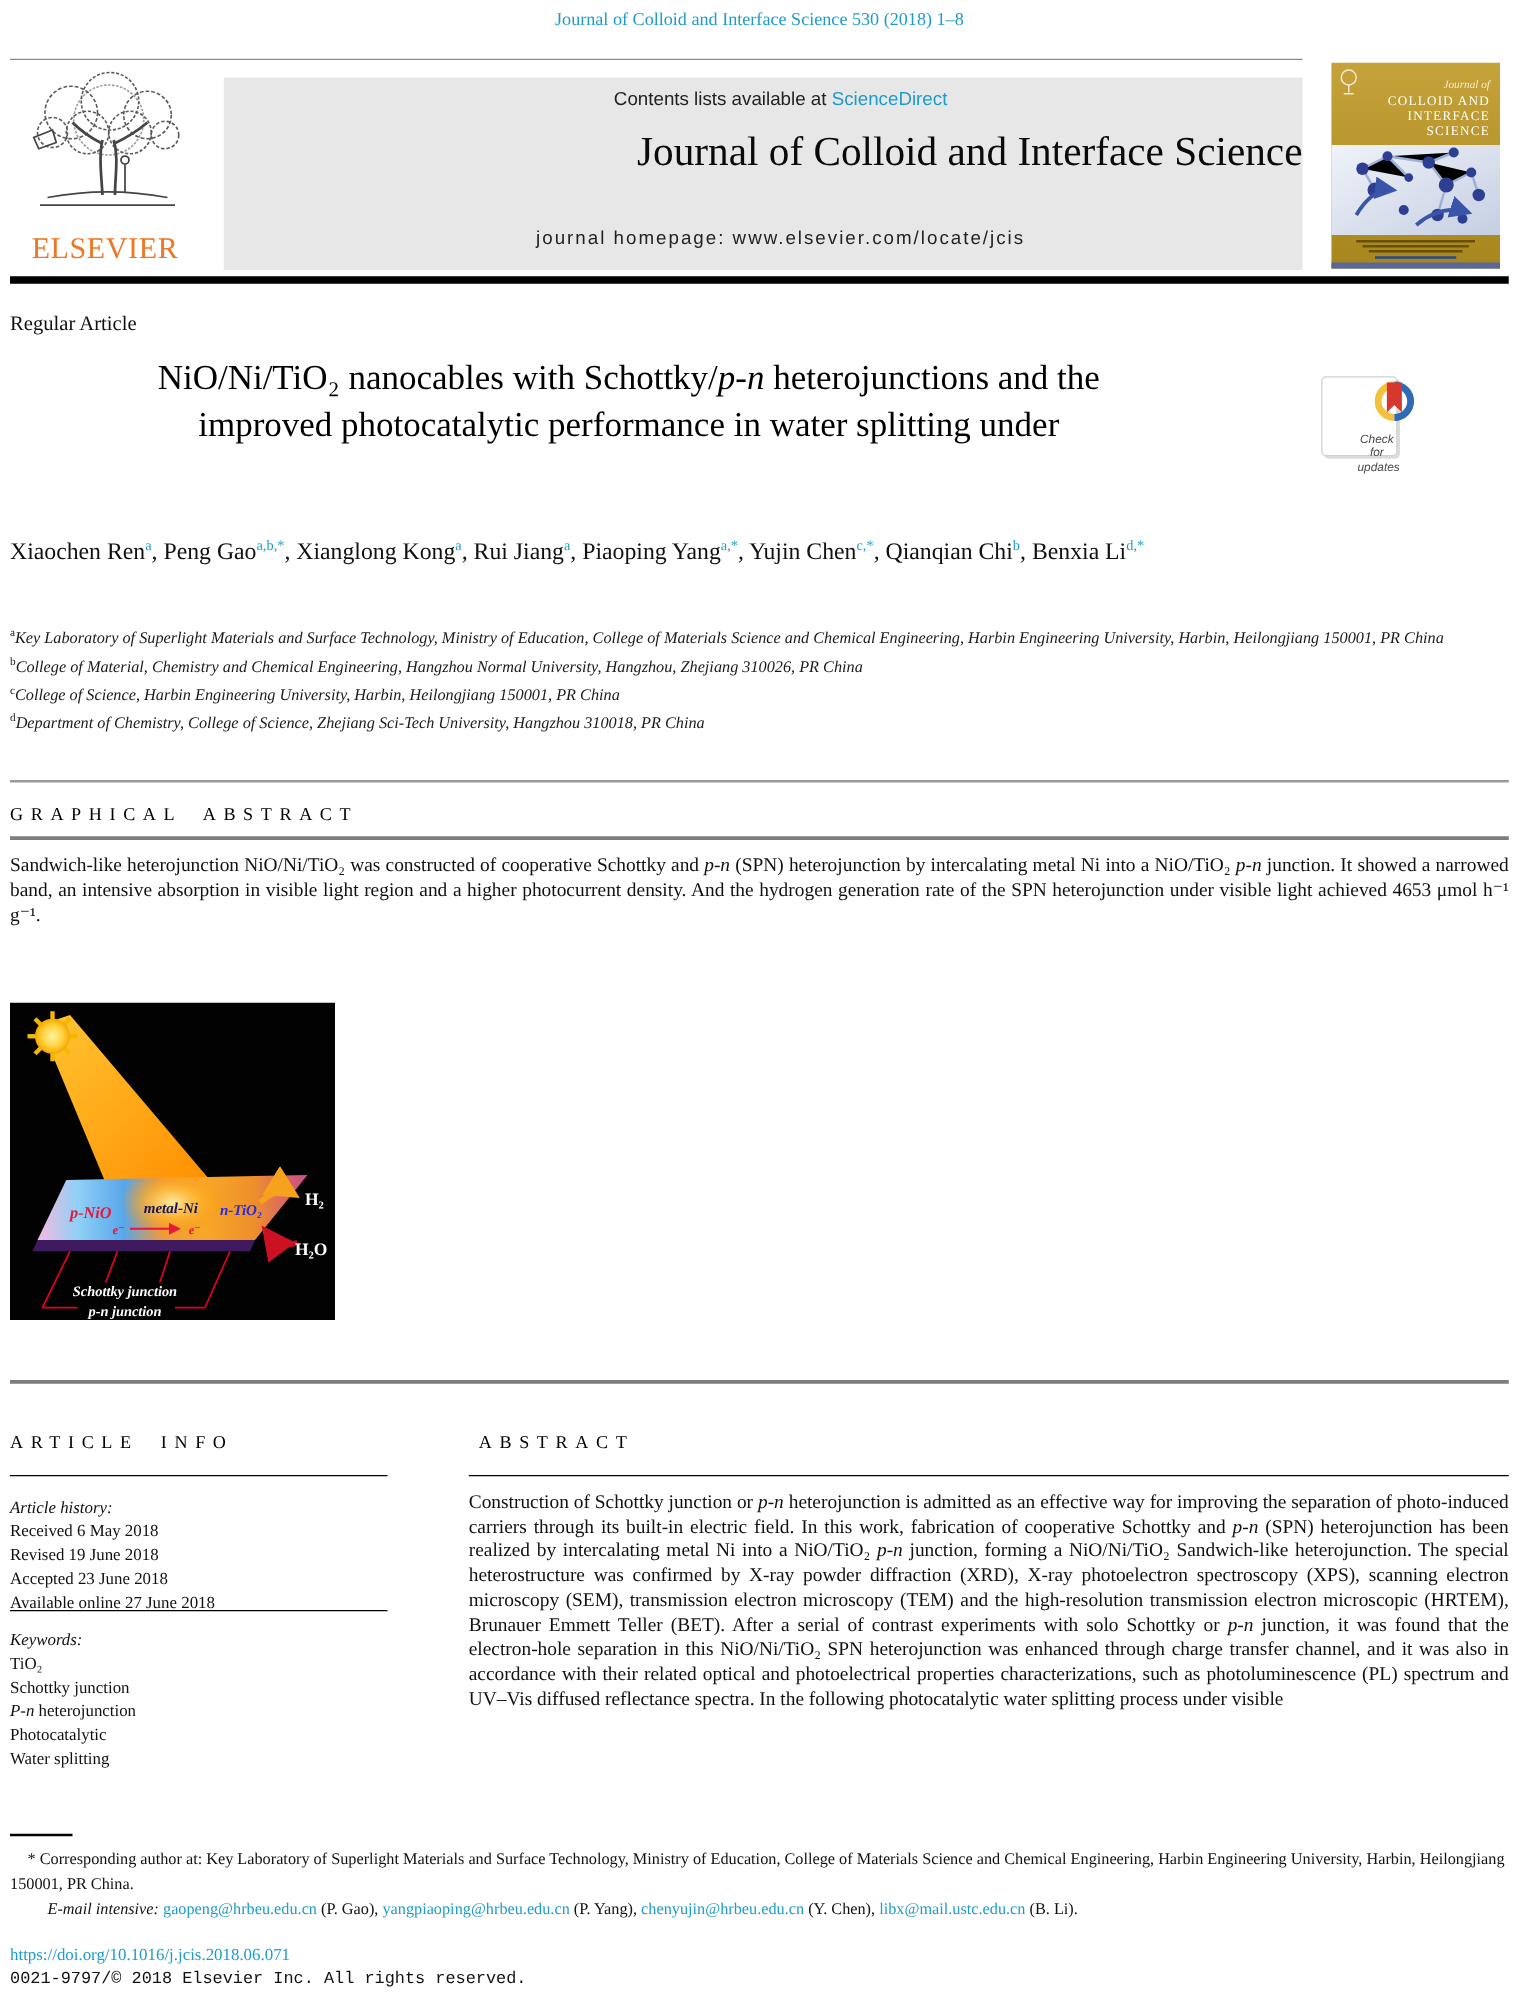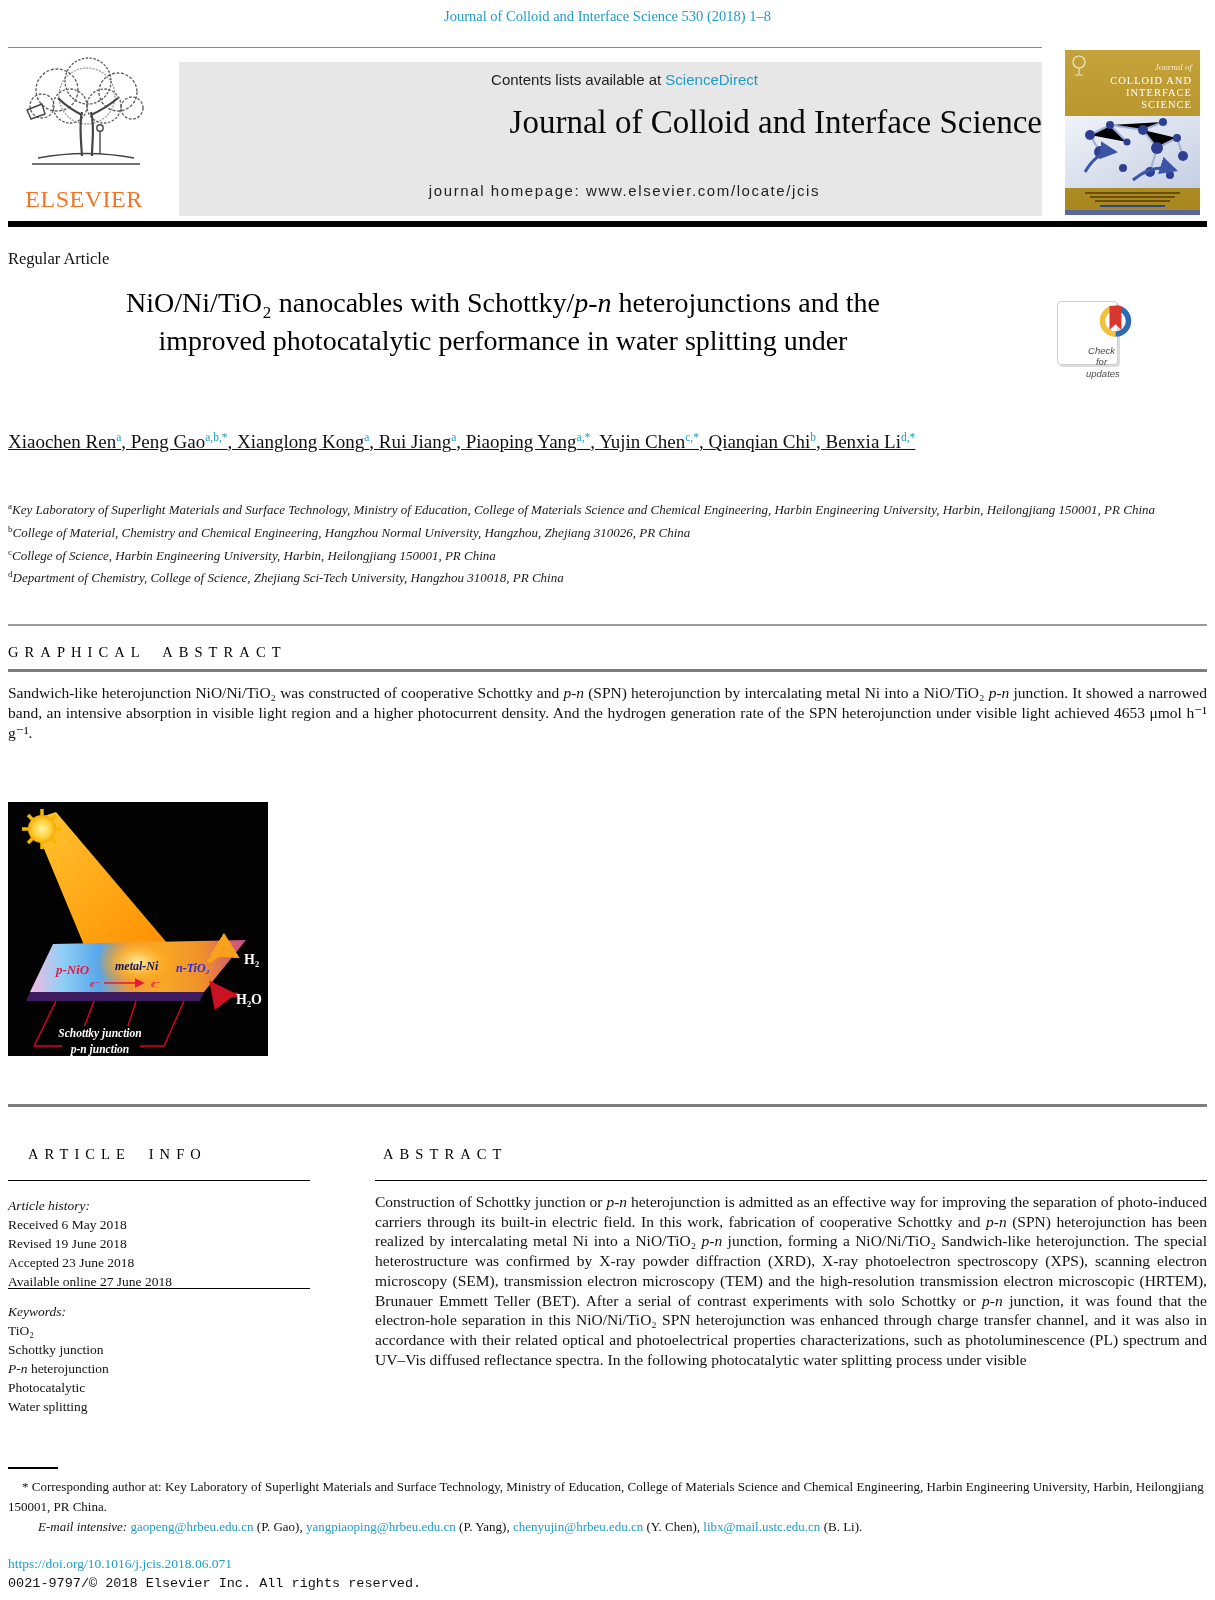--- a/index.html
+++ b/index.html
@@ -27,36 +27,36 @@
   .black-bar { position:absolute; top:221px; left:8px; width:1199px; height:6px; background:#000; }
 
   
   .regular-article { top:249px; left:8px; font-size:16.5px; }
   .title { top:284px; left:8px; width:990px; font-size:28px; line-height:38px; color:#000;text-align:center; }
   .title i { font-style:italic; }
   .badge { left:1057px; top:301px; width:61px; height:64px; border:1px solid #cfcfcf;
     border-radius:4px; background:#fff; box-shadow:2px 2px 0 #dcdcdc; text-align:center; }
   .badge .btxt { font-size:9.5px; line-height:11px; color:#4a4a4a; margin-top:1px;font-style:italic; }
 
-  .authors { top:424px; left:8px; width:1185px; font-size:19px; line-height:27px;text-decoration:underline; }
+  .authors { top:424px; left:8px; width:1185px; font-size:19px; line-height:27px; }
   .authors sup { font-size:11.5px; color:#1e9cc8; }
   .affils { top:497px; left:8px; width:1199px; font-size:13px; line-height:19.5px; color:#1a1a1a; }
   .affils sup { font-size:9px; }
   .affils .it { font-style:italic; }
 
   .rule-a { top:624px; left:8px; width:1199px; height:2px; background:#9a9a9a; }
   .sec-head { font-size:14.5px; letter-spacing:.42em; word-spacing:.55em; color:#000; }
   .ga-head { top:644px; left:8px; }
   .rule-b { top:669px; left:8px; width:1199px; height:3px; background:#7d7d7d; }
   .ga-para { top:683px; left:8px; width:1199px; font-size:15.5px; line-height:19.8px; text-align:justify; }
   .ga-para i, .abstract-body i { font-style:italic; }
   .ga-fig { left:8px; top:802px; width:260px; height:254px; display:block; }
 
   .rule-c { top:1104px; left:8px; width:1199px; height:3px; background:#7d7d7d; }
-  .info-head { top:1146px; left:8px;margin-left:20px; }
+  .info-head { top:1146px; left:8px; }
   .abs-head { top:1146px; left:383px; }
   .info-rule { top:1180px; left:8px; width:302px; height:1px; background:#000; }
   .abs-rule { top:1180px; left:375px; width:832px; height:1px; background:#000; }
 
   .info-col { font-size:13.5px; line-height:19px; }
   .hist-label { top:1196px; left:8px; font-style:italic; }
   .hist-items { top:1215px; left:8px; width:330px; }
   .info-rule2 { top:1288px; left:8px; width:302px; height:1px; background:#000; }
   .kw-label { top:1302px; left:8px; font-style:italic; }
   .kw-items { top:1321px; left:8px; width:330px; }

